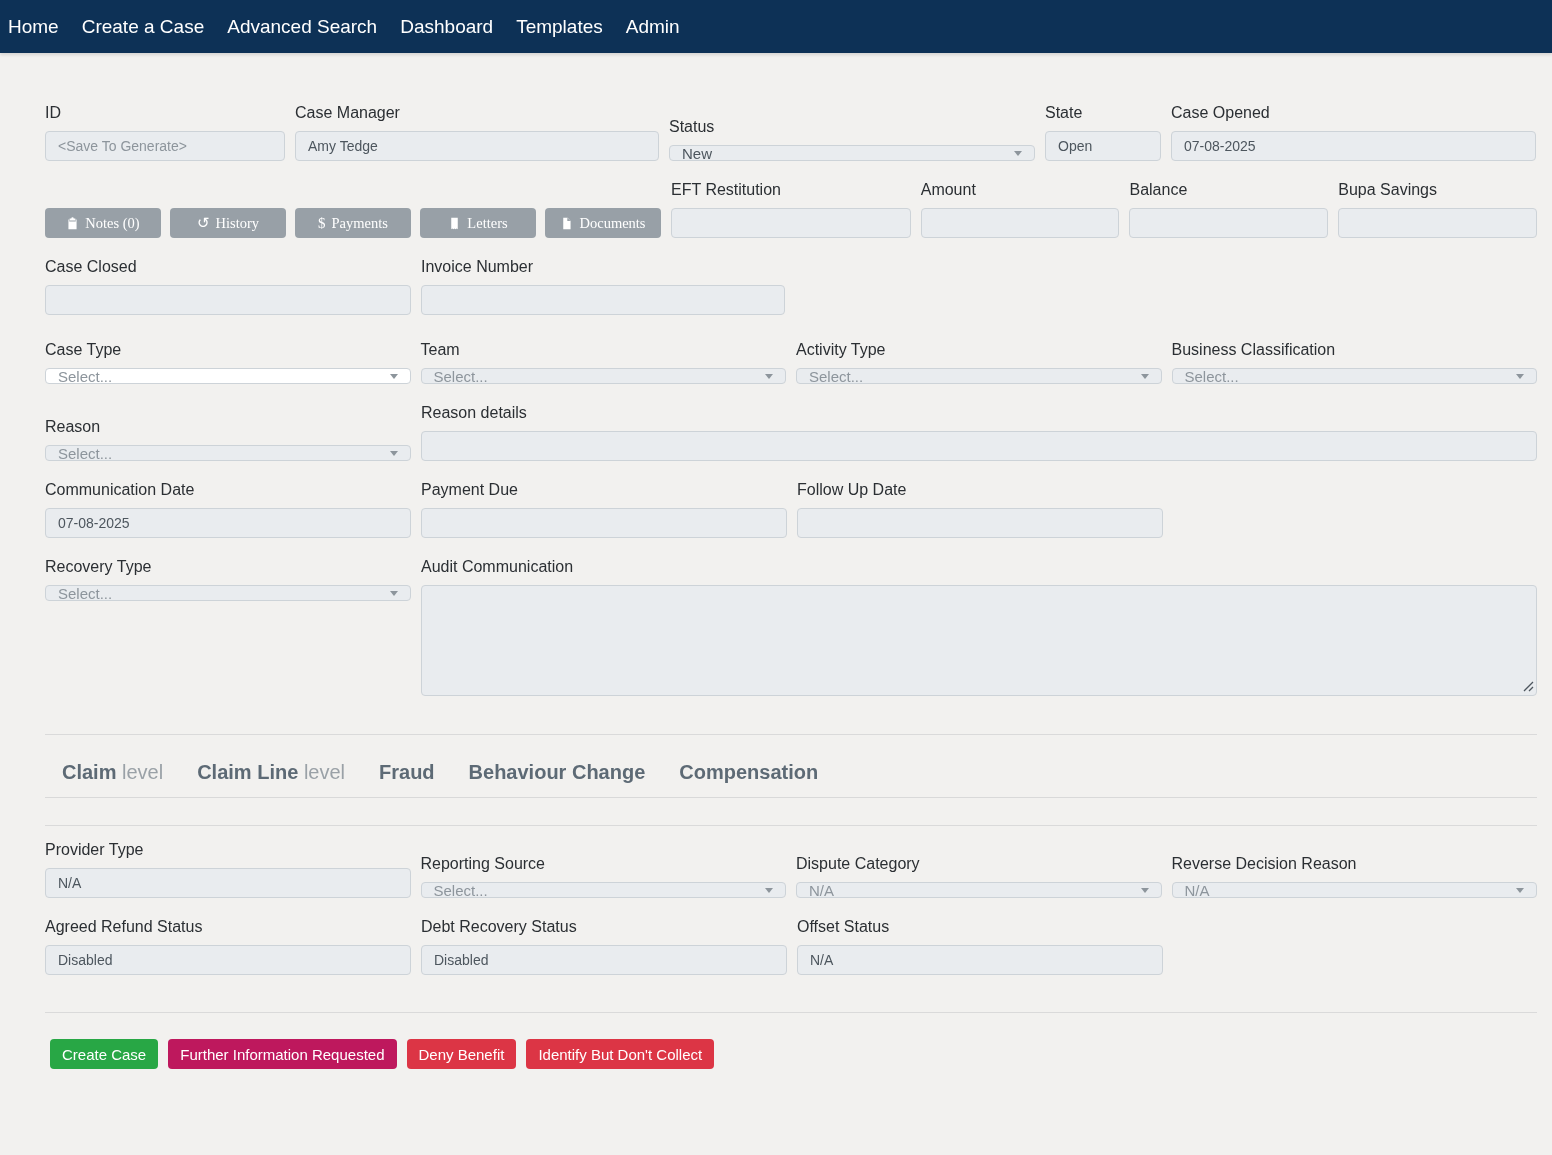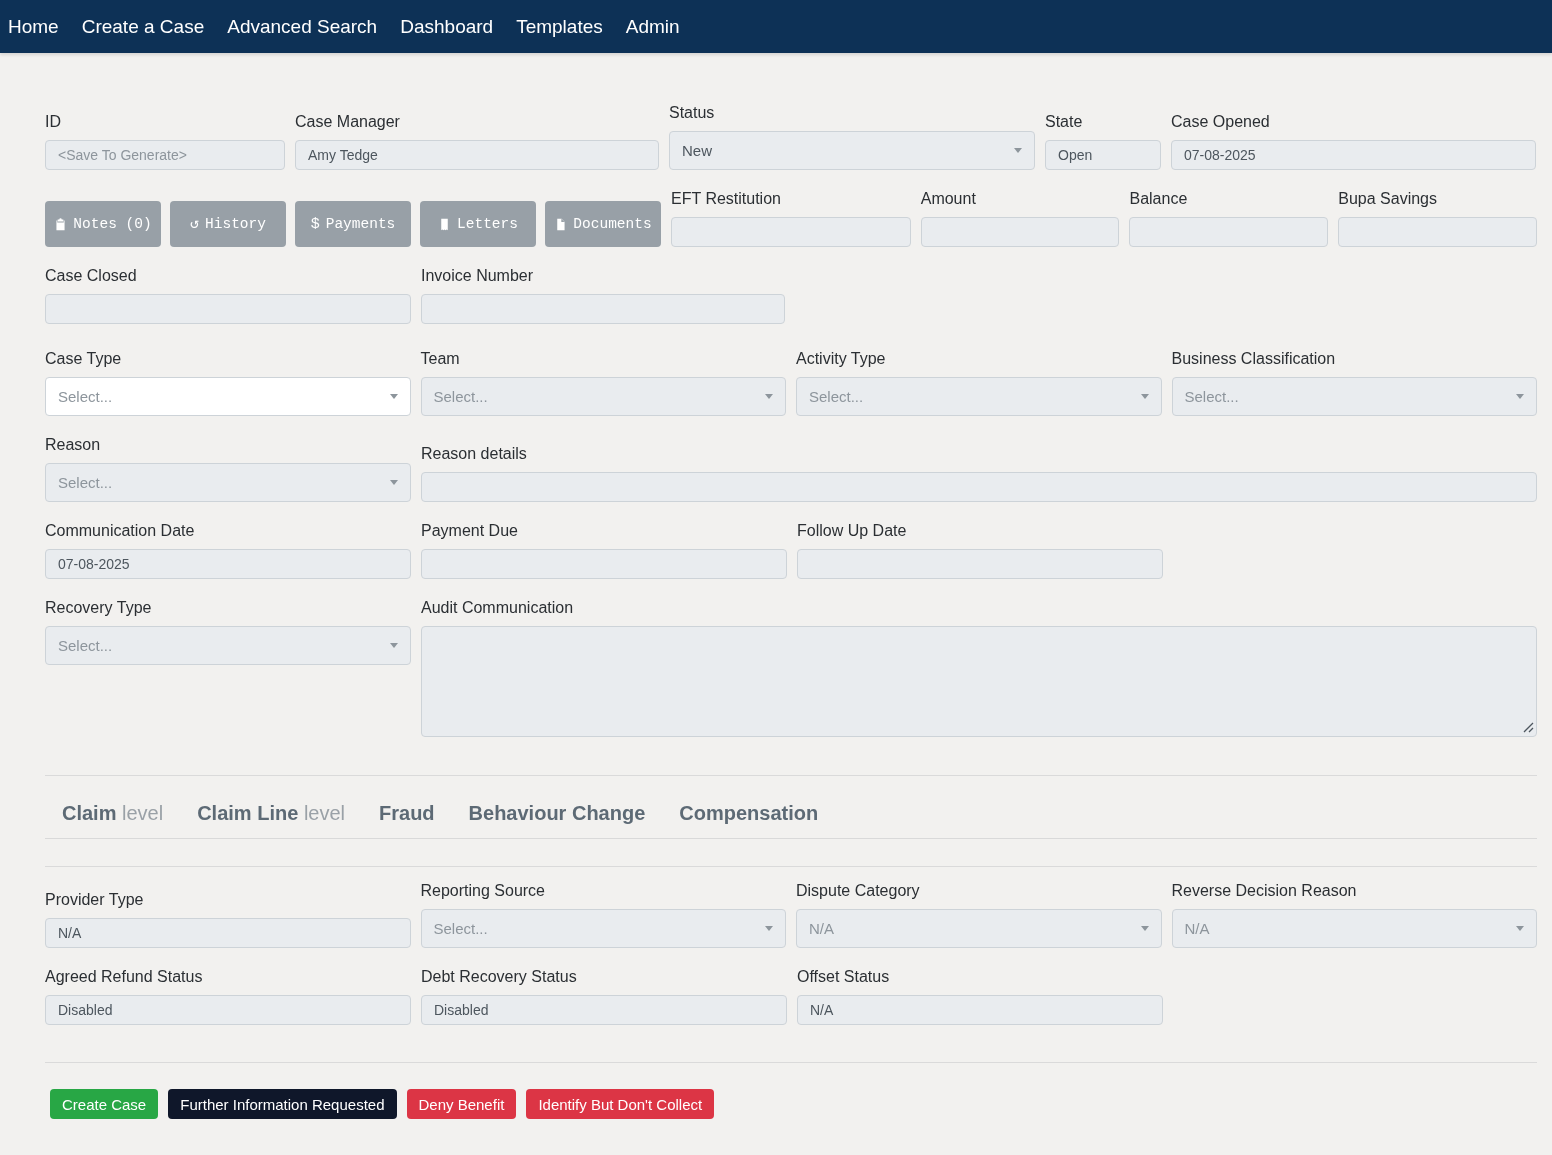--- a/index.html
+++ b/index.html
@@ -15,51 +15,51 @@
   .mt61{margin-top:26px}
 
   .fld label{display:block;font-size:16px;margin-bottom:9px;color:#2b2f33}
   .w116{width:116px}.w199{width:199px}.w240{width:240px}.w364{width:364px}
   .w365{width:365px}.w366{width:366px}.grow{flex:1}
 
   .inp{width:100%;height:30px;border:1px solid #cdd3d8;border-radius:4px;background:#e9ecef;
        font-size:14px;color:#4d565e;padding:0 12px;font-family:inherit;display:block}
   .inp.muted{color:#8d959c}
 
-  .sel{width:100%;height:39px;border:1px solid #cdd3d8;border-radius:4px;background:#e9ecef;
+  .sel{width:100%;height:16px;border:1px solid #cdd3d8;border-radius:4px;background:#e9ecef;
        font-size:15px;padding:0 12px;display:flex;align-items:center;justify-content:space-between;cursor:pointer}
   .sel .txt{color:#8d959c}
   .sel.dark .txt{color:#4d565e}
   .sel.white{background:#fff}
   .caret{width:0;height:0;border-left:4.5px solid transparent;border-right:4.5px solid transparent;border-top:5.5px solid #8d959c;flex:0 0 auto;margin-left:8px}
 
   .btn-group{display:flex;gap:9px}
-  .tbtn{width:116px;height:46px;background:#98a0a7;border:none;border-radius:4px;color:#fff;font-size:14.5px;
-        display:flex;align-items:center;justify-content:center;gap:6px;cursor:pointer;font-family:Liberation Mono, monospace;white-space:nowrap}
+  .tbtn{width:116px;height:30px;background:#98a0a7;border:none;border-radius:4px;color:#fff;font-size:14.5px;
+        display:flex;align-items:center;justify-content:center;gap:6px;cursor:pointer;font-family:Liberation Serif, serif;white-space:nowrap}
   .tbtn .glyph{font-size:15px;line-height:1}
   .tbtn svg{display:block}
 
   .ta-wrap{position:relative}
   .ta{width:100%;height:111px;background:#e9ecef;border:1px solid #cdd3d8;border-radius:4px;resize:none;
       font-family:inherit;font-size:15px;padding:6px 12px;color:#4d565e;display:block}
   .grip{position:absolute;right:3px;bottom:4px;pointer-events:none}
 
   .hr{border:none;border-top:1px solid #dadada;width:100%}
   .hr1{margin-top:38px}
   .hr2{margin-top:27px}
   .hr3{margin-top:37px}
 
   .tabbar{display:flex;gap:34px;padding:26px 0 13px 17px;border-bottom:1px solid #d9d9d9}
   .tab{font-size:20px;font-weight:bold;color:#5d6a75;cursor:pointer;white-space:nowrap}
   .tab .lt{font-weight:normal;color:#9aa1a7}
 
   .actions{display:flex;gap:10px;margin-top:26px;padding-left:5px}
   .abtn{height:30px;padding:0 12px;border:none;border-radius:4px;color:#fff;font-size:15px;cursor:pointer;font-family:inherit;white-space:nowrap}
   .abtn.green{background:#28a745}
-  .abtn.blue{background:#0f172a}
+  .abtn.blue{background:#be185d}
   .abtn.red{background:#dc3545}
 </style>
 </head>
 <body>
 
 <nav class="navbar">
   <span class="nav-link">Home</span>
   <span class="nav-link">Create a Case</span>
   <span class="nav-link">Advanced Search</span>
   <span class="nav-link">Dashboard</span>

